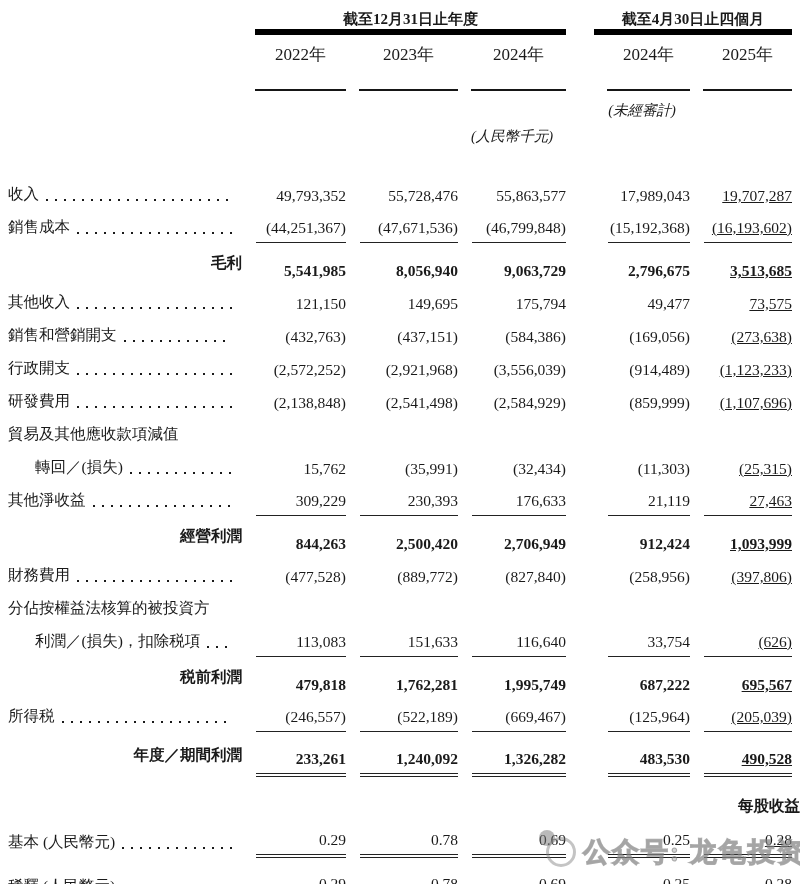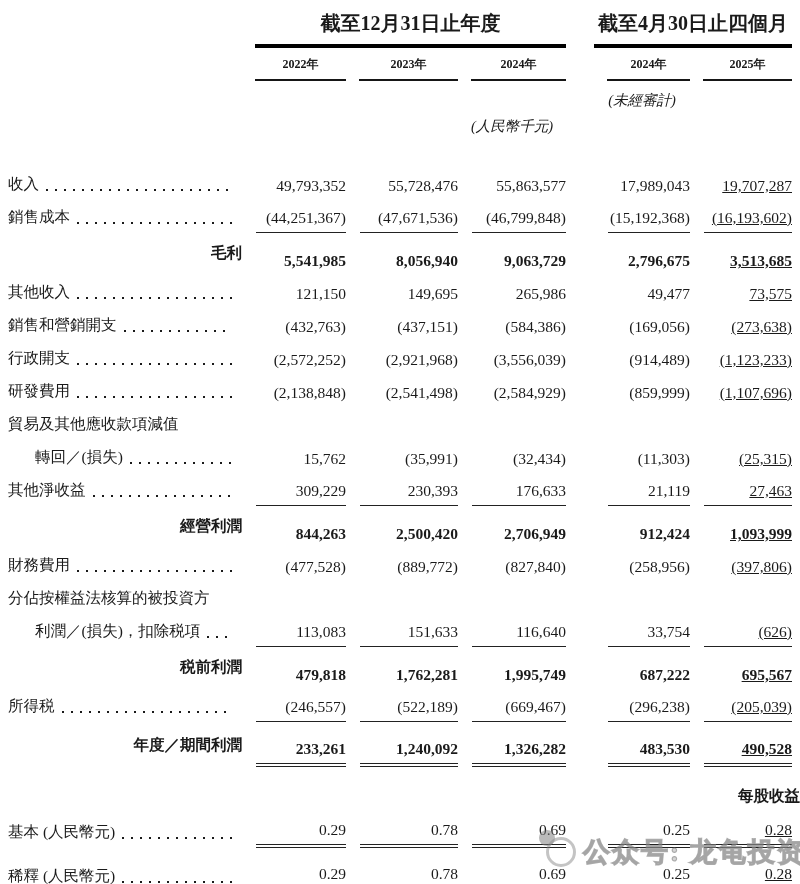--- a/index.html
+++ b/index.html
@@ -8,28 +8,28 @@
     font-family:"Liberation Serif","DejaVu Serif",serif;color:#1a1a1a;
     -webkit-font-smoothing:antialiased;
   }
   .sheet{position:relative;width:800px;height:884px;box-sizing:border-box;padding:10px 0 0 8px;}
 
   
   .grid{display:grid;grid-template-columns:234px 104px 112px 108px 28px 96px 110px;}
 
   
   .hdr-group-cell{
-    text-align:center;font-weight:700;font-size:20px;
-    padding-bottom:7px;border-bottom:4px solid #000000;white-space:nowrap;
+    text-align:center;font-weight:700;font-size:15px;
+    border-bottom:6px solid #000000;white-space:nowrap;
   }
   .hdr-g1{grid-column:2/5;margin-left:13px;}
   .hdr-g2{grid-column:6/8;margin-right:8px;}
   .hdr-years .yr{
-    text-align:center;font-weight:700;font-size:12px;
-    padding:8px 0 6px;border-bottom:2px solid #161616;margin-left:13px;white-space:nowrap;
+    text-align:center;font-weight:400;font-size:17px;
+    padding:8px 0 23px;border-bottom:2px solid #161616;margin-left:13px;white-space:nowrap;
   }
   .yr.y1{grid-column:2}.yr.y2{grid-column:3}.yr.y3{grid-column:4}
   .yr.y4{grid-column:6}.yr.y5{grid-column:7}
   .yr.y5{margin-right:8px;}
   .hdr-note{font-style:italic;font-size:14.5px;text-align:center;white-space:nowrap;}
   .note-row1{height:26px;}.note-row2{height:28px;}
   .note-currency{grid-column:4;padding-top:8px;}
   .note-unaudited{grid-column:6;padding-top:10px;}
 
   .body-spacer{height:32px;}
@@ -137,21 +137,21 @@
         <div class="val c4">2,796,675</div>
         <div class="val c5">3,513,685</div>
       </div>
       <div class="grid row">
         <div class="label">
           <span class="txt">其他收入</span>
           <span class="leader"></span>
         </div>
         <div class="val c1">121,150</div>
         <div class="val c2">149,695</div>
-        <div class="val c3">265,986</div>
+        <div class="val c3">175,794</div>
         <div class="val c4">49,477</div>
         <div class="val c5">73,575</div>
       </div>
       <div class="grid row">
         <div class="label">
           <span class="txt">銷售和營銷開支</span>
           <span class="leader"></span>
         </div>
         <div class="val c1">(432,763)</div>
         <div class="val c2">(437,151)</div>
@@ -258,21 +258,21 @@
         <div class="val c5">695,567</div>
       </div>
       <div class="grid row rule">
         <div class="label">
           <span class="txt">所得税</span>
           <span class="leader"></span>
         </div>
         <div class="val c1">(246,557)</div>
         <div class="val c2">(522,189)</div>
         <div class="val c3">(669,467)</div>
-        <div class="val c4">(296,238)</div>
+        <div class="val c4">(125,964)</div>
         <div class="val c5">(205,039)</div>
       </div>
       <div class="grid row bold dbl space">
         <div class="label">
           <span class="txt">年度／期間利潤</span>
           <span class="leader"></span>
         </div>
         <div class="val c1">233,261</div>
         <div class="val c2">1,240,092</div>
         <div class="val c3">1,326,282</div>

